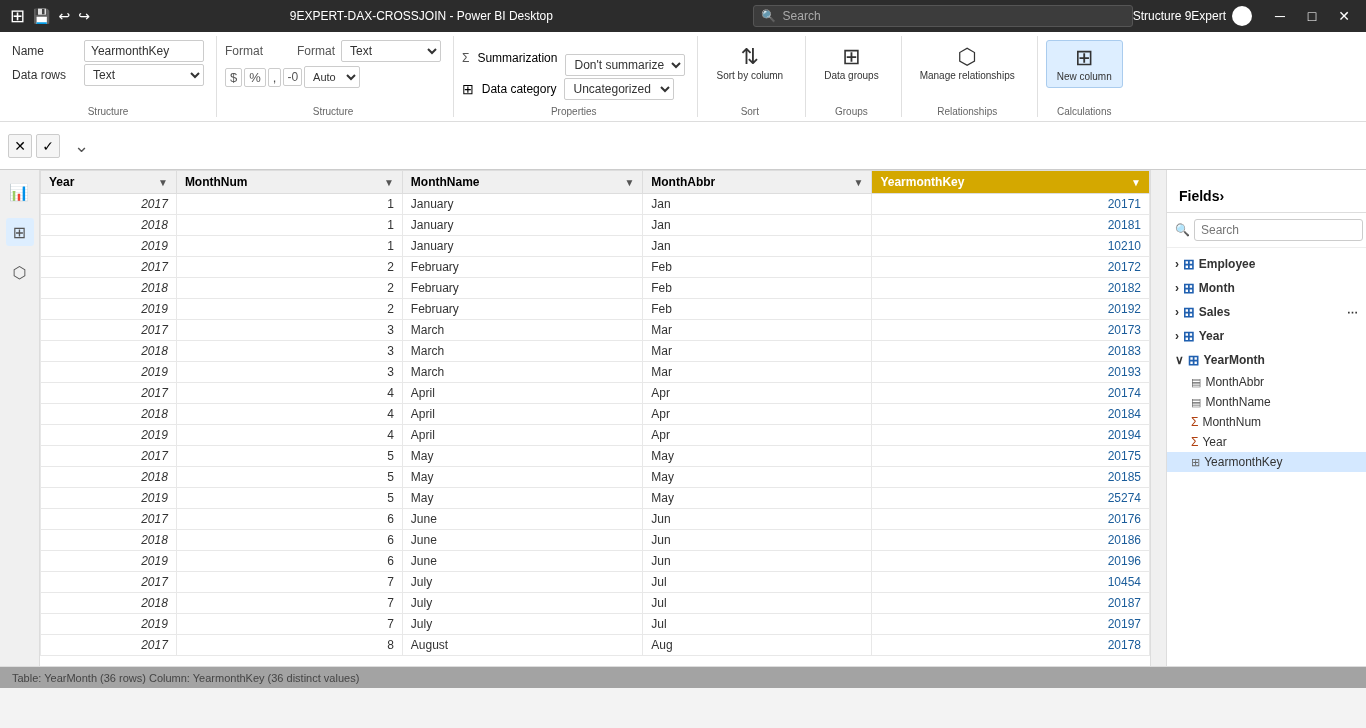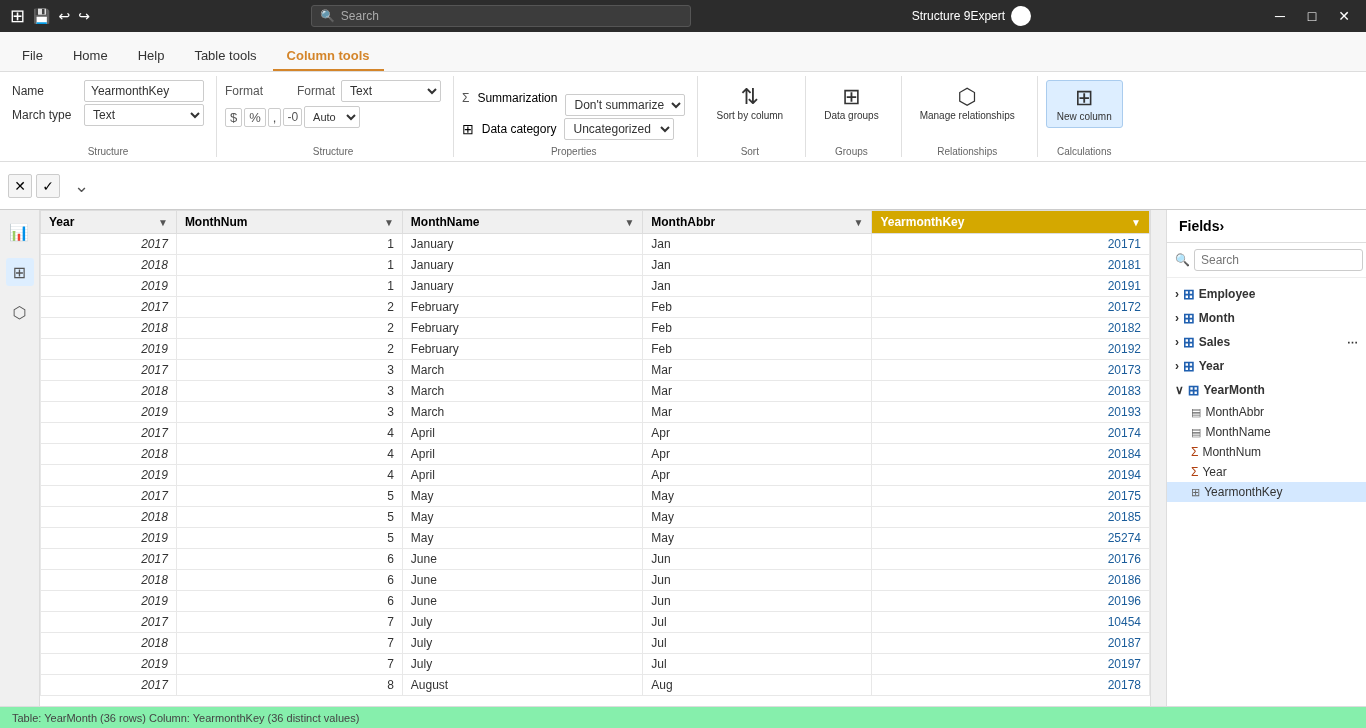--- a/index.html
+++ b/index.html
@@ -230,20 +230,21 @@
       display: flex;
       flex-direction: column;
     }
     #right-panel .panel-header {
       display: flex;
       align-items: center;
       padding: 8px 12px;
       border-bottom: 1px solid #ddd;
       font-size: 14px;
       font-weight: 600;
+      margin-top: 10px;
     }
     #right-panel .panel-search {
       display: flex;
       align-items: center;
       padding: 6px 8px;
       border-bottom: 1px solid #eee;
       gap: 4px;
     }
     #right-panel .panel-search input {
       flex: 1; border: 1px solid #ccc; border-radius: 3px; padding: 3px 6px; font-size: 12px;
@@ -262,71 +263,65 @@
     .field-icon { font-size: 11px; color: #666; }
     .table-icon { font-size: 14px; color: #2060b0; }
     .sigma-icon { color: #b04010; font-size: 12px; }
 
     
     #table-scrollbar { width: 16px; background: #f0f0f0; border-left: 1px solid #ddd; }
 
     
     #status-bar {
       height: 22px;
-      background: #86efac;
+      background: #a3a3a3;
       border-top: 1px solid #ddd;
       display: flex;
       align-items: center;
       padding: 0 12px;
       font-size: 11px;
       color: #444;
     }
   </style>
 </head>
 <body>
 
 <div id="titlebar">
   <div style="display:flex;align-items:center;gap:8px;">
     <span style="font-size:18px;">⊞</span>
     <span style="font-size:14px;cursor:pointer;">💾</span>
     <span style="font-size:14px;cursor:pointer;">↩</span>
     <span style="font-size:14px;cursor:pointer;">↪</span>
   </div>
+  <span class="title">9EXPERT-DAX-CROSSJOIN - Power BI Desktop</span>
   <div class="search-bar">
     <span>🔍</span>
     <span>Search</span>
   </div>
   <div class="user">
     <span>Structure 9Expert</span>
     <div class="user-circle"></div>
   </div>
   <div class="window-controls">
     <button>─</button>
     <button>□</button>
     <button>✕</button>
   </div>
 </div>
 
 <div id="ribbon">
-  <div class="tabs">
-    <div class="tab">File</div>
-    <div class="tab">Home</div>
-    <div class="tab">Help</div>
-    <div class="tab">Table tools</div>
-    <div class="tab active">Column tools</div>
-  </div>
   <div class="ribbon-content">
 
     <div class="ribbon-group">
       <div class="ribbon-row">
         <span class="ribbon-label">Name</span>
         <input class="ribbon-input" value="YearmonthKey" style="">
       </div>
       <div class="ribbon-row">
-        <span class="ribbon-label">March type</span>
+        <span class="ribbon-label">Data rows</span>
         <select class="ribbon-select" style="width:120px;">
           <option>Text</option>
         </select>
       </div>
       <div class="ribbon-group-label">Structure</div>
     </div>
 
     <div class="ribbon-group">
       <div class="ribbon-row">
         <span class="ribbon-label" style="font-size:12px;color:#555;">Format</span>
@@ -465,21 +460,21 @@
               <td>1</td>
               <td class="text-left">January</td>
               <td class="text-left">Jan</td>
               <td class="yearmonth-val">20181</td>
             </tr>
             <tr>
               <td style="font-style: italic;">2019</td>
               <td>1</td>
               <td class="text-left">January</td>
               <td class="text-left">Jan</td>
-              <td class="yearmonth-val">20191</td>
+              <td class="yearmonth-val">10210</td>
             </tr>
             <tr>
               <td style="font-style: italic;">2017</td>
               <td>2</td>
               <td class="text-left">February</td>
               <td class="text-left">Feb</td>
               <td class="yearmonth-val">20172</td>
             </tr>
             <tr>
               <td style="font-style: italic;">2018</td>

